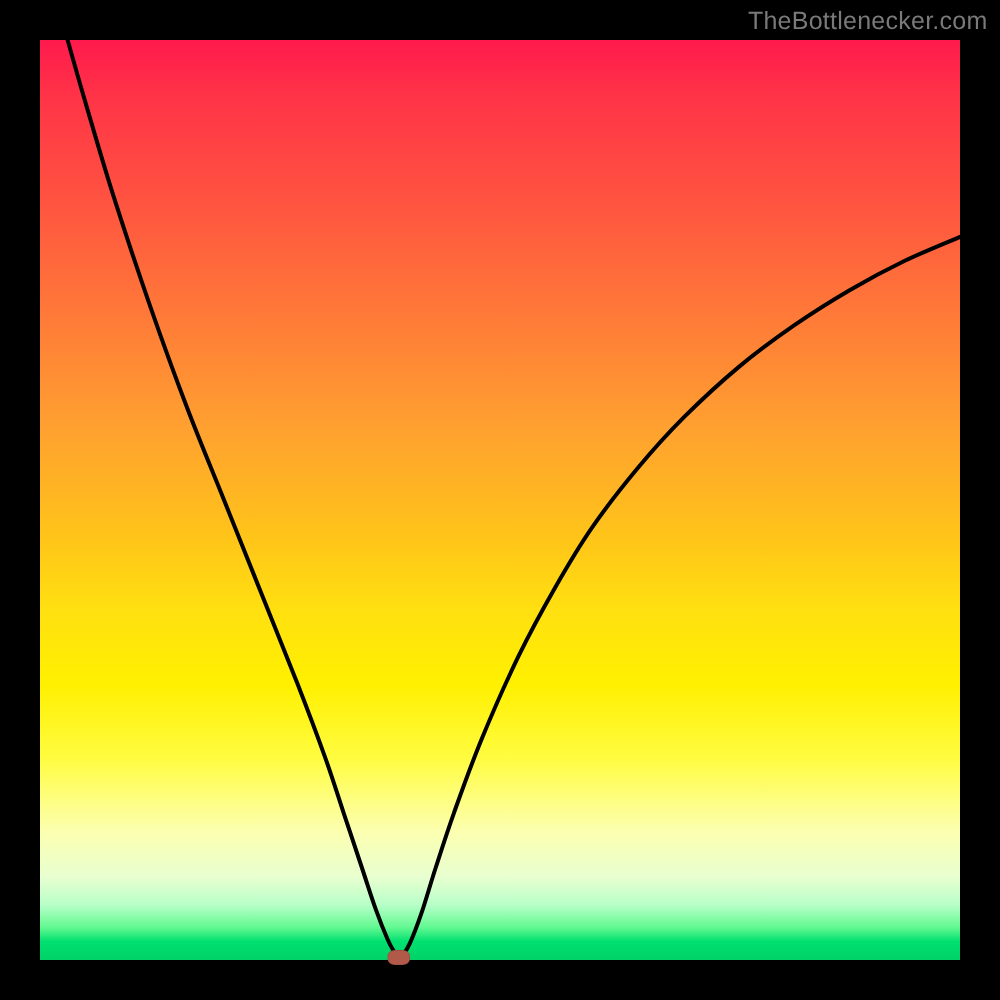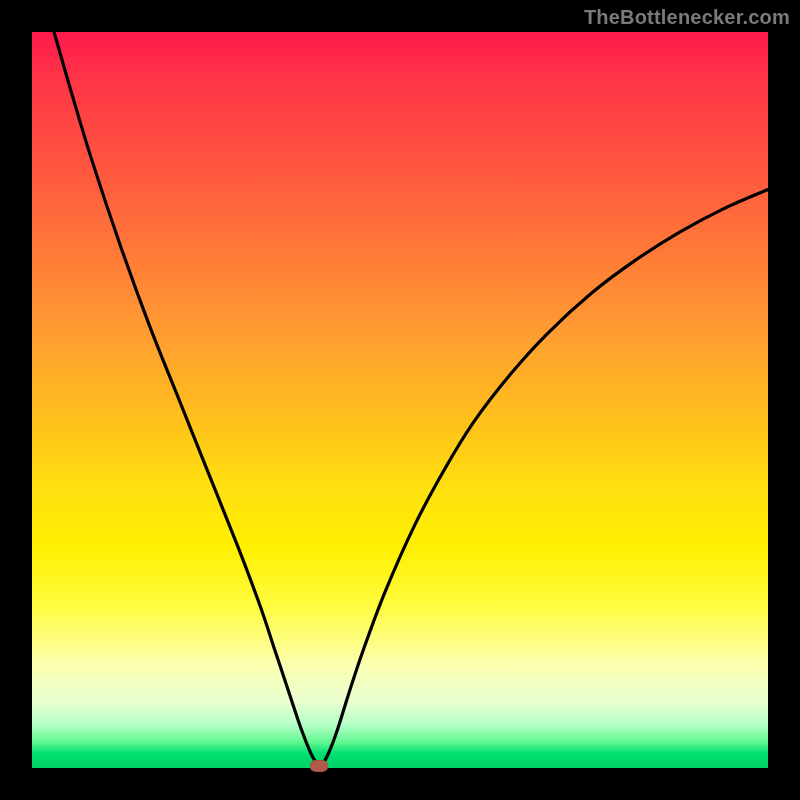--- a/index.html
+++ b/index.html
@@ -44,21 +44,21 @@
       #00d268 100%
     );
   }
   .watermark {
     position: absolute;
     top: 6px;
     right: 10px;
     color: #7a7a7a;
     font-size: 20px;
     letter-spacing: 0.2px;
-    font-weight: 700;
+    font-weight: 400;
     user-select: none;
   }
   svg.curve {
     position: absolute;
     left: 0;
     top: 0;
     width: 736px;
     height: 736px;
     overflow: visible;
   }

